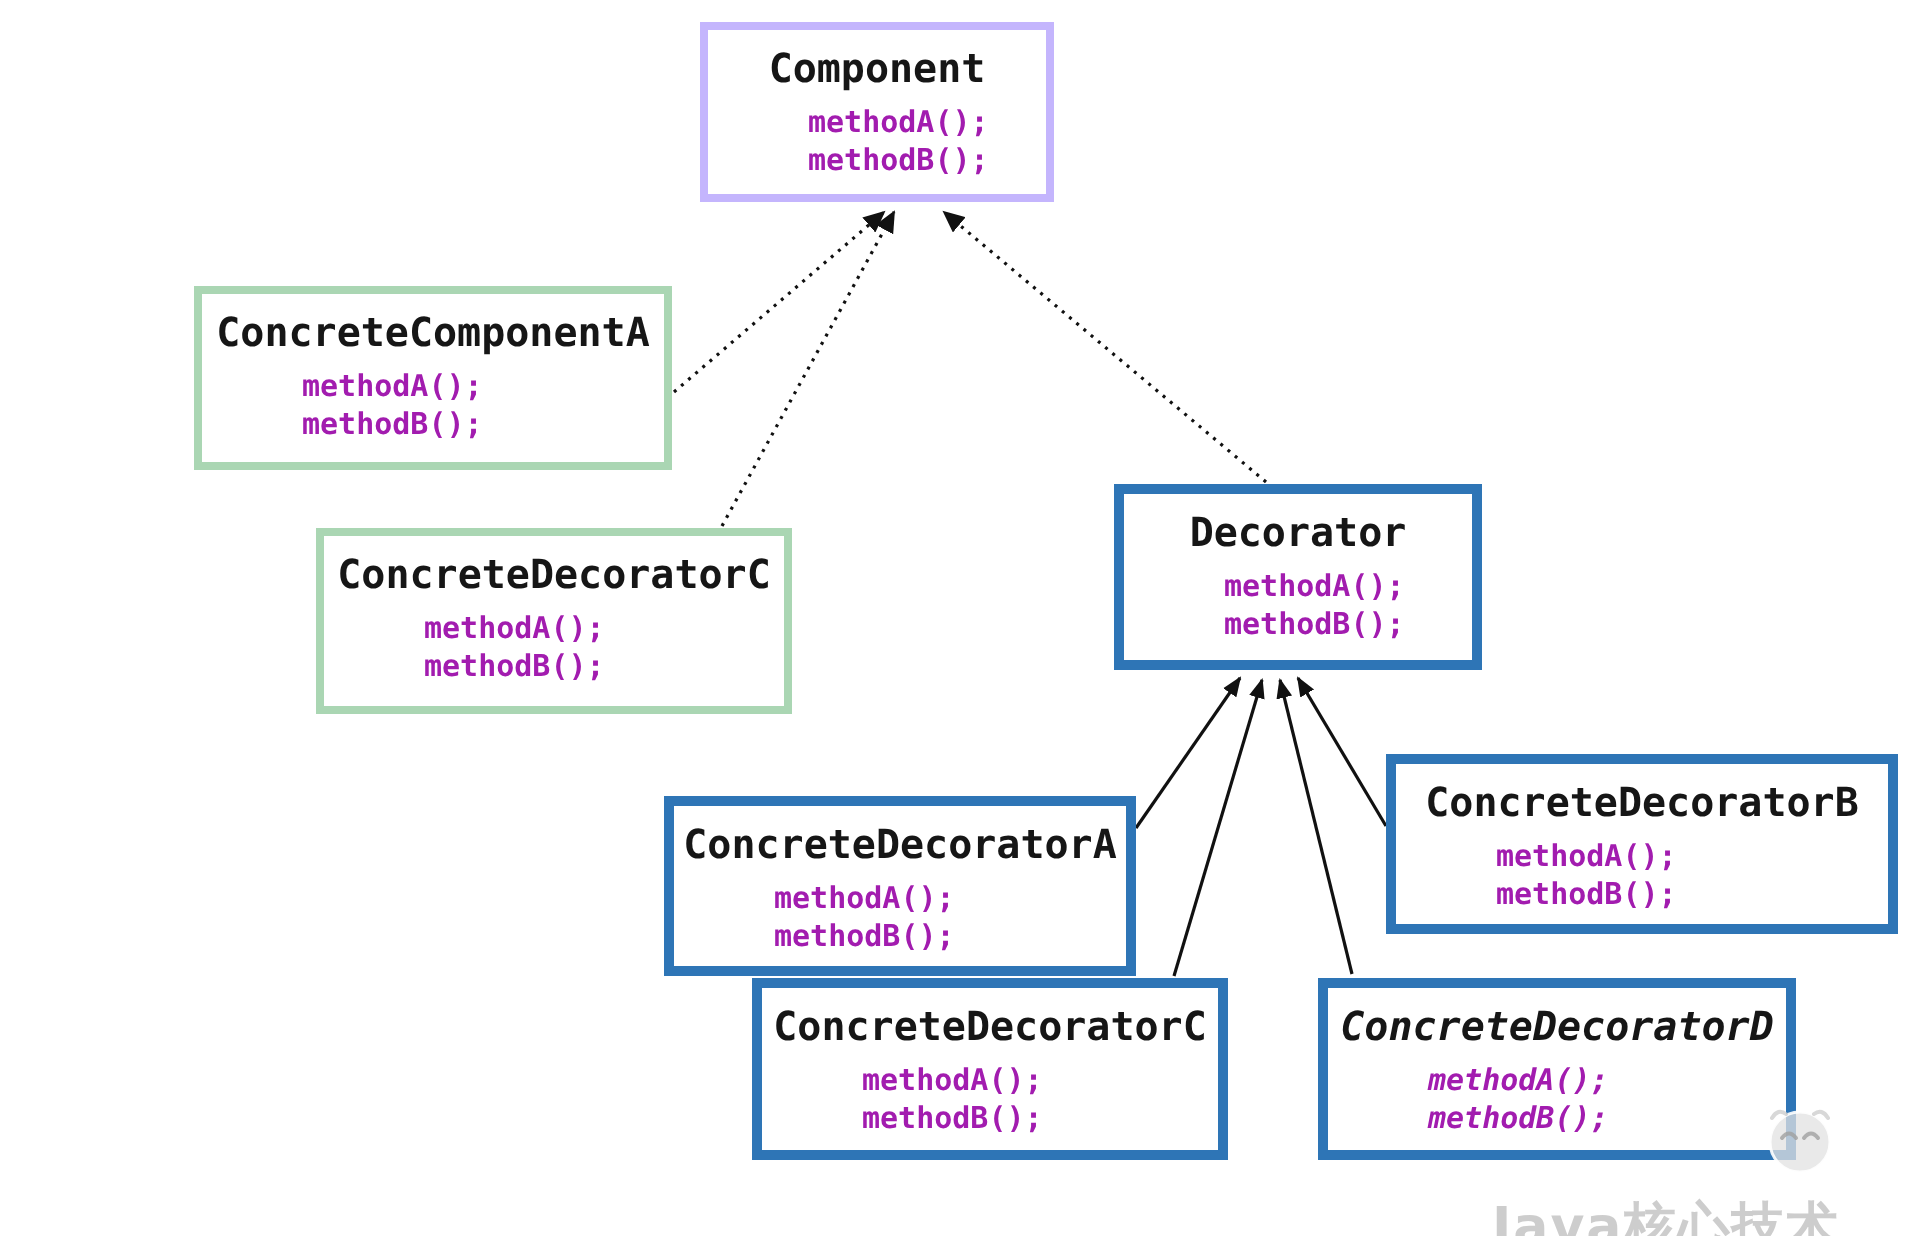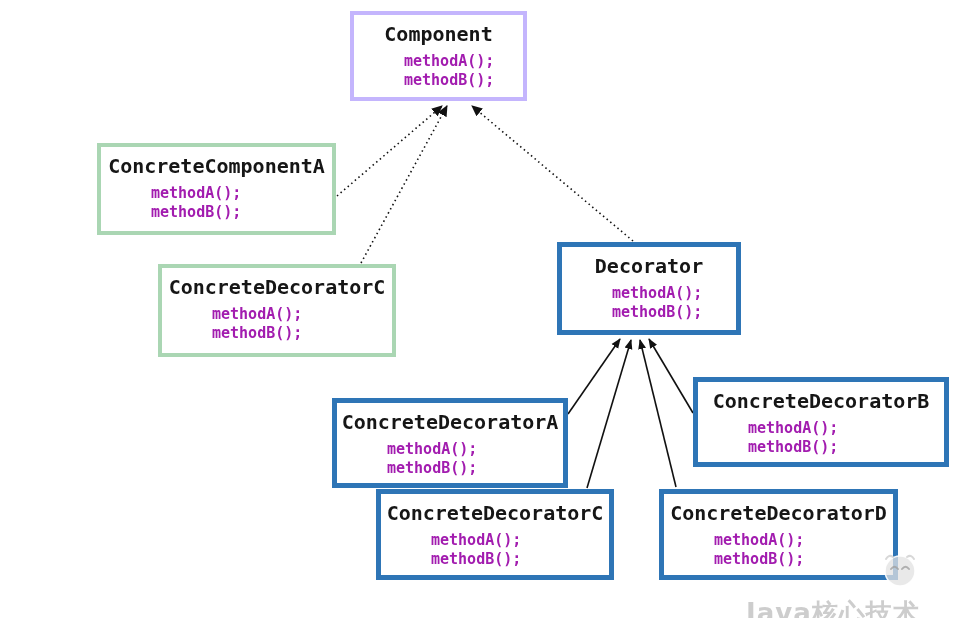--- a/index.html
+++ b/index.html
@@ -42,21 +42,21 @@
   }
 
   
   .pos-component  { left: 350px; top: 11px;  width: 177px; height: 90px; }
   .pos-cca        { left: 97px;  top: 143px; width: 239px; height: 92px; }
   .pos-ccb        { left: 158px; top: 264px; width: 238px; height: 93px; }
   .pos-decorator  { left: 557px; top: 242px; width: 184px; height: 93px; }
   .pos-cda        { left: 332px; top: 398px; width: 236px; height: 90px; }
   .pos-cdb        { left: 693px; top: 377px; width: 256px; height: 90px; }
   .pos-cdc        { left: 376px; top: 489px; width: 238px; height: 91px; }
-  .pos-cdd        { left: 659px; top: 489px; width: 239px; height: 91px; }
+  .pos-cdd        { left: 659px; top: 489px; width: 239px; height: 91px; font-style: italic; }
 
   .watermark {
     position: absolute;
     z-index: 3;
     left: 746px;
     top: 549px;
     display: flex;
     align-items: flex-end;
     gap: 5px;
     flex-direction: column;

